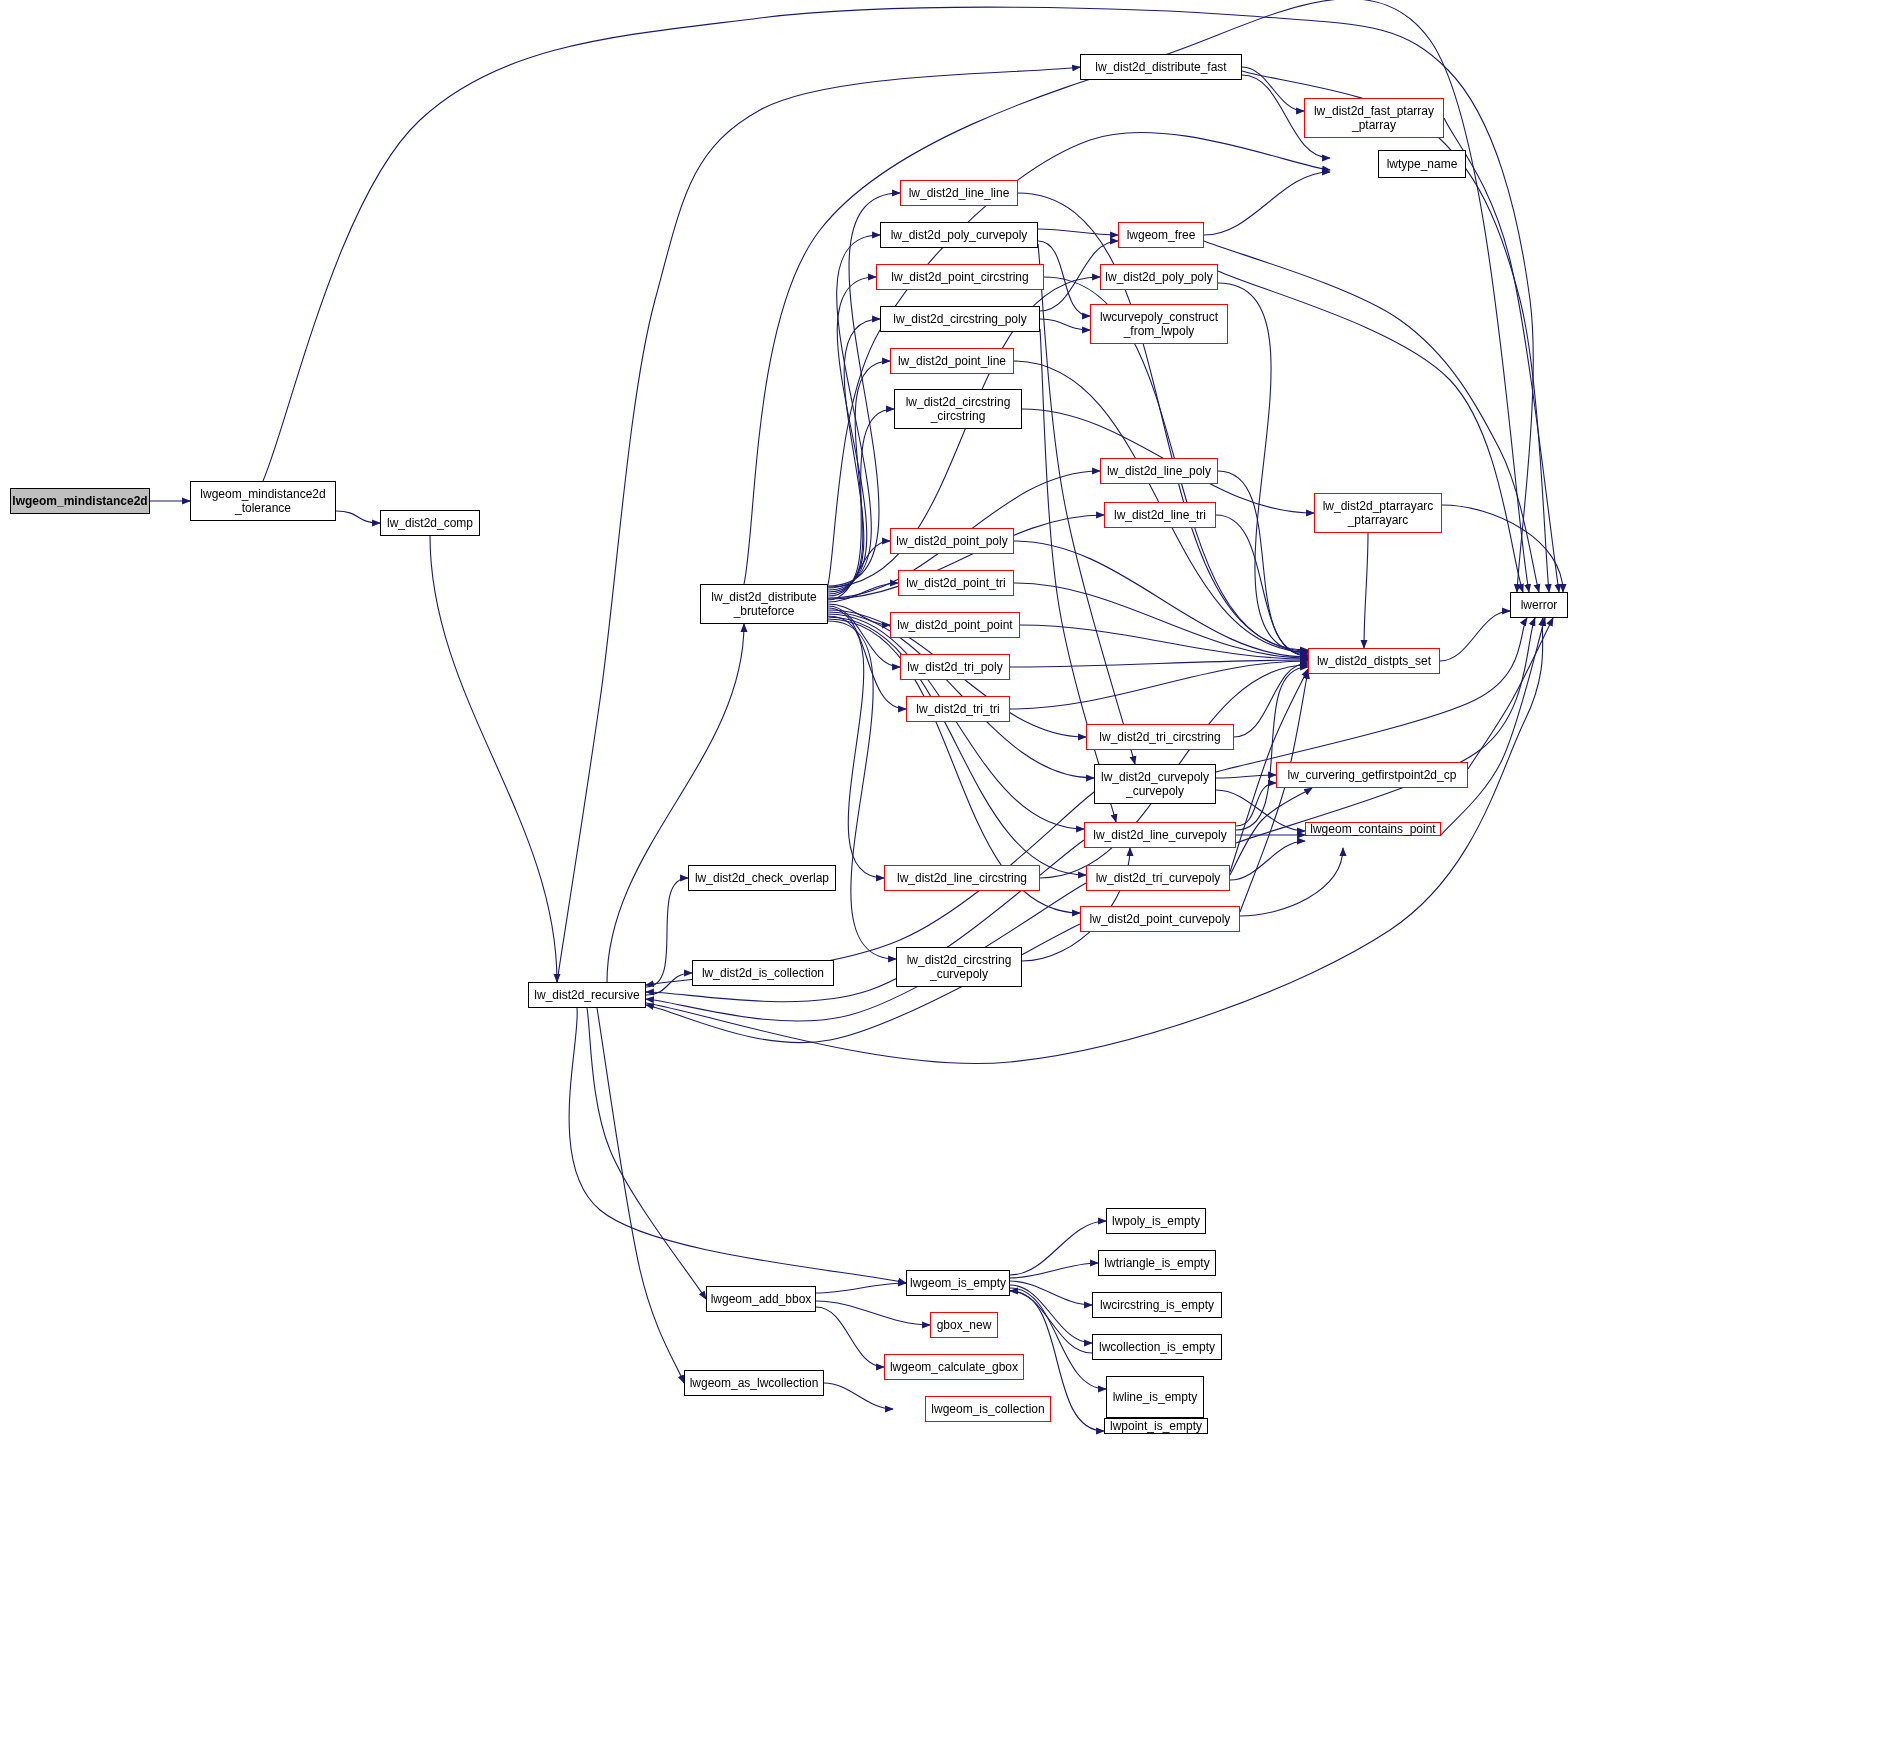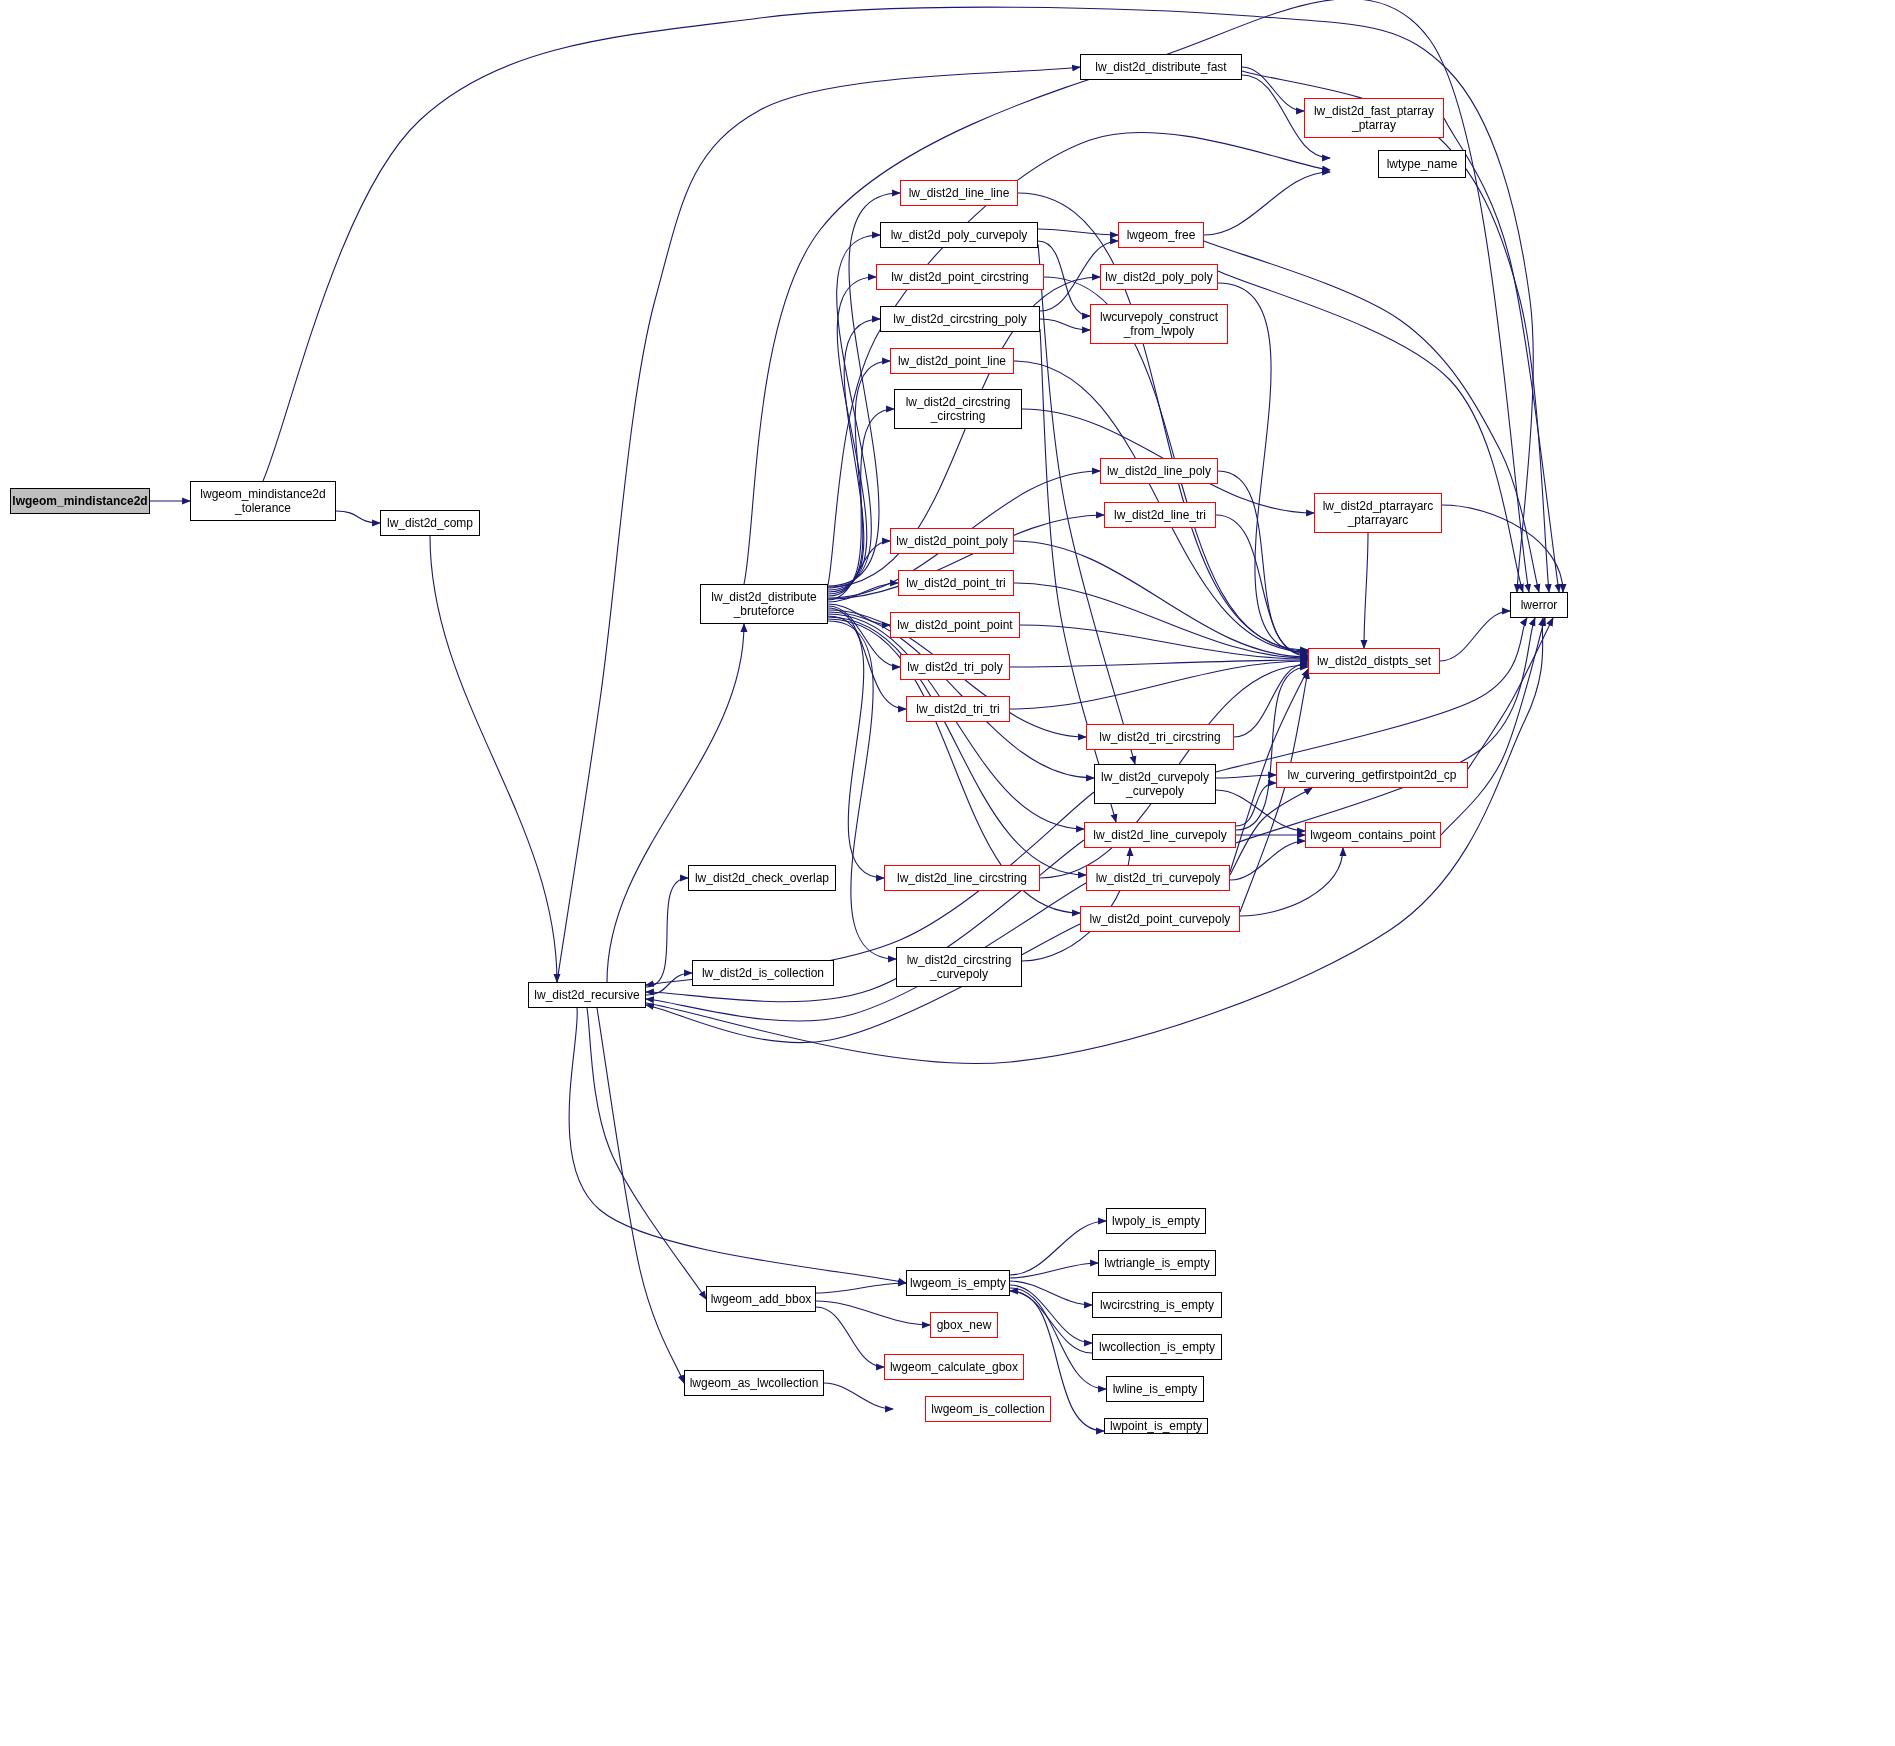--- a/index.html
+++ b/index.html
@@ -151,35 +151,35 @@
       <div class="node" style="left: 1510px; top: 592px; width: 58px; height: 26px;"><span>lwerror</span></div>
       <div class="node truncated" style="left: 890px; top: 612px; width: 130px; height: 26px;"><span>lw_dist2d_point_point</span></div>
       <div class="node truncated" style="left: 900px; top: 654px; width: 110px; height: 26px;"><span>lw_dist2d_tri_poly</span></div>
       <div class="node truncated" style="left: 1308px; top: 648px; width: 132px; height: 26px;"><span>lw_dist2d_distpts_set</span></div>
       <div class="node truncated" style="left: 906px; top: 696px; width: 104px; height: 26px;"><span>lw_dist2d_tri_tri</span></div>
       <div class="node truncated" style="left: 1086px; top: 724px; width: 148px; height: 26px;"><span>lw_dist2d_tri_circstring</span></div>
       <div class="node" style="left: 1094px; top: 764px; width: 122px; height: 40px;"><span>lw_dist2d_curvepoly
 _curvepoly</span></div>
       <div class="node truncated" style="left: 1276px; top: 762px; width: 192px; height: 26px;"><span>lw_curvering_getfirstpoint2d_cp</span></div>
       <div class="node truncated" style="left: 1084px; top: 822px; width: 152px; height: 26px;"><span>lw_dist2d_line_curvepoly</span></div>
-      <div class="node truncated" style="left: 1305px; top: 822px; width: 136px; height: 26px; justify-content: center;"><span>lwgeom_contains_point</span></div>
+      <div class="node truncated" style="left: 1305px; top: 822px; width: 136px; height: 14px; justify-content: center;"><span>lwgeom_contains_point</span></div>
       <div class="node" style="left: 688px; top: 865px; width: 148px; height: 26px;"><span>lw_dist2d_check_overlap</span></div>
       <div class="node truncated" style="left: 884px; top: 865px; width: 156px; height: 26px;"><span>lw_dist2d_line_circstring</span></div>
       <div class="node truncated" style="left: 1086px; top: 865px; width: 144px; height: 26px;"><span>lw_dist2d_tri_curvepoly</span></div>
       <div class="node truncated" style="left: 1080px; top: 906px; width: 160px; height: 26px;"><span>lw_dist2d_point_curvepoly</span></div>
       <div class="node" style="left: 896px; top: 947px; width: 126px; height: 40px;"><span>lw_dist2d_circstring
 _curvepoly</span></div>
       <div class="node" style="left: 692px; top: 960px; width: 142px; height: 26px;"><span>lw_dist2d_is_collection</span></div>
       <div class="node" style="left: 528px; top: 982px; width: 118px; height: 26px;"><span>lw_dist2d_recursive</span></div>
       <div class="node" style="left: 1106px; top: 1208px; width: 100px; height: 26px;"><span>lwpoly_is_empty</span></div>
       <div class="node" style="left: 1098px; top: 1250px; width: 118px; height: 26px;"><span>lwtriangle_is_empty</span></div>
       <div class="node" style="left: 906px; top: 1270px; width: 104px; height: 26px;"><span>lwgeom_is_empty</span></div>
       <div class="node" style="left: 1092px; top: 1292px; width: 130px; height: 26px;"><span>lwcircstring_is_empty</span></div>
       <div class="node" style="left: 706px; top: 1286px; width: 110px; height: 26px;"><span>lwgeom_add_bbox</span></div>
       <div class="node" style="left: 1092px; top: 1334px; width: 130px; height: 26px;"><span>lwcollection_is_empty</span></div>
       <div class="node truncated" style="left: 930px; top: 1312px; width: 68px; height: 26px;"><span>gbox_new</span></div>
-      <div class="node" style="left: 1106px; top: 1376px; width: 98px; height: 26px;"><span>lwline_is_empty</span></div>
+      <div class="node" style="left: 1106px; top: 1376px; width: 98px; height: 42px;"><span>lwline_is_empty</span></div>
       <div class="node truncated" style="left: 884px; top: 1354px; width: 140px; height: 26px;"><span>lwgeom_calculate_gbox</span></div>
       <div class="node" style="left: 684px; top: 1370px; width: 140px; height: 26px;"><span>lwgeom_as_lwcollection</span></div>
       <div class="node" style="left: 1104px; top: 1418px; width: 104px; height: 16px;"><span>lwpoint_is_empty</span></div>
       <div class="node truncated" style="left: 925px; top: 1396px; width: 126px; height: 26px;"><span>lwgeom_is_collection</span></div>
     </div>
 </div>
 
 </body></html>

